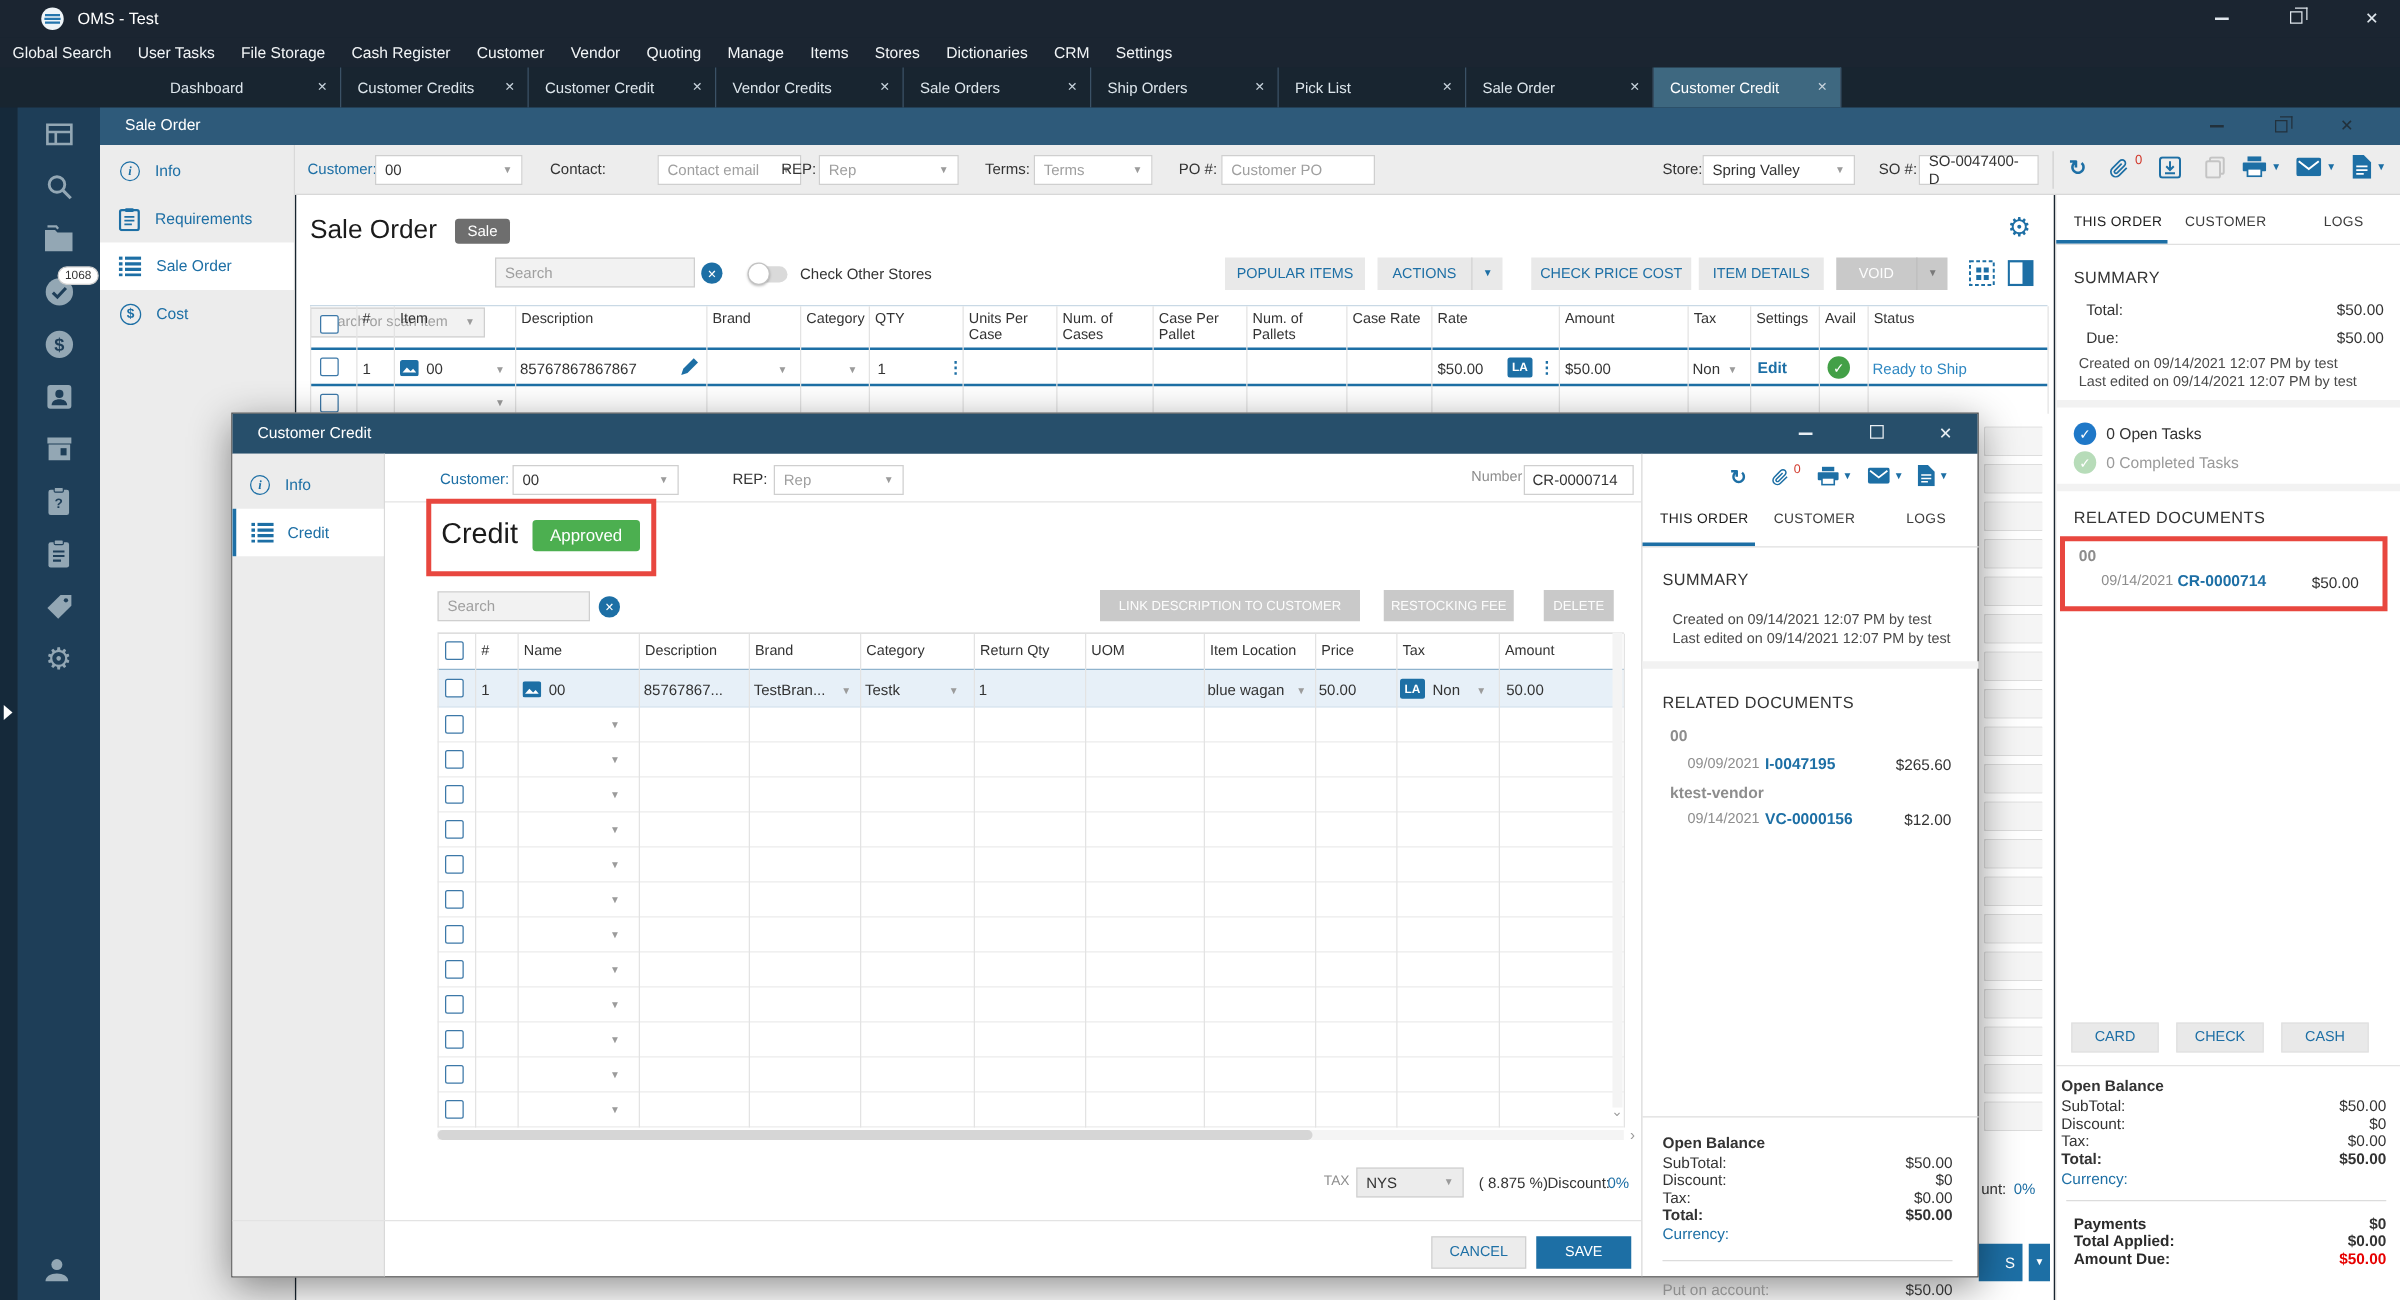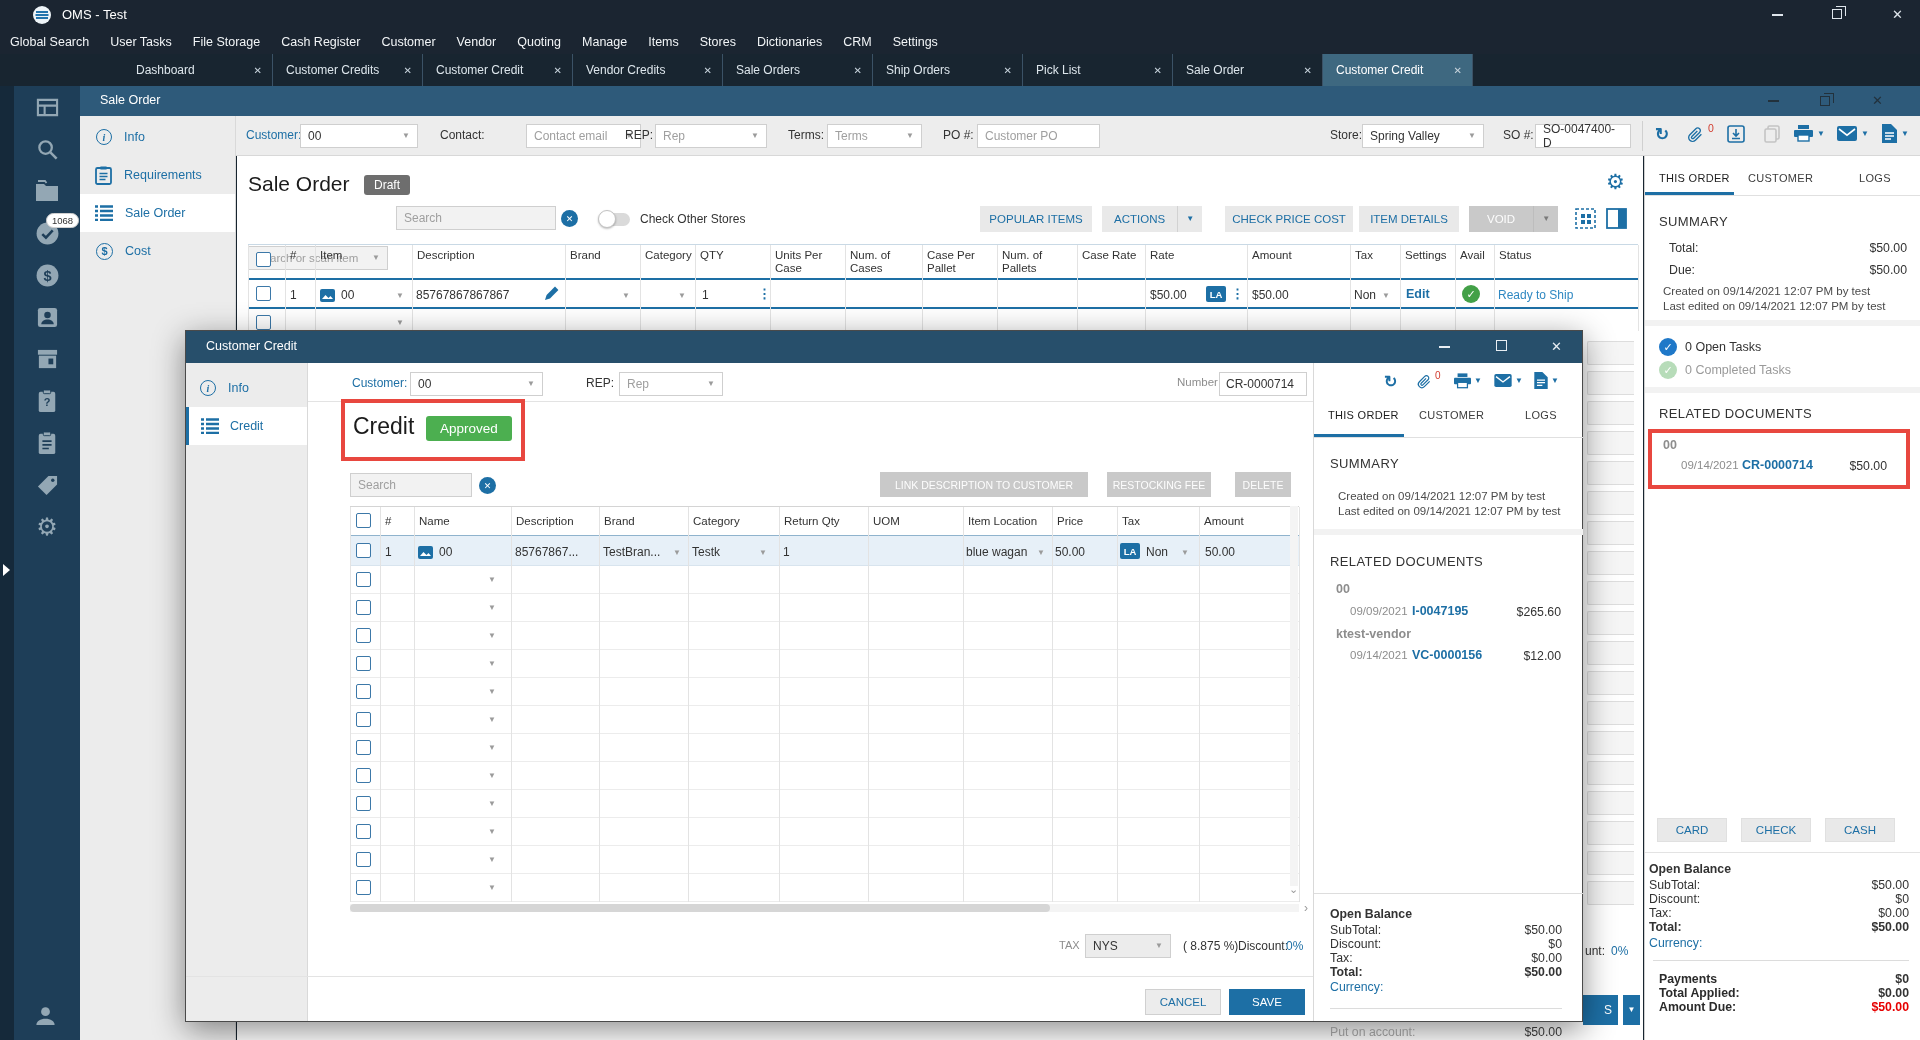--- a/index.html
+++ b/index.html
@@ -323,21 +323,21 @@
     </div>
     <div class="navitem" style="top:116px;">
       <span style="margin-left:16px;width:17px;height:17px;border-radius:50%;border:1.7px solid #1d6fa5;color: #1d6fa5;font-size:11px;font-weight:700;display:flex;align-items:center;justify-content:center;">$</span>
       <span class="nlab" style="margin-left:12px;">Cost</span>
     </div>
   </div>
 
   <div class="a" style="left:237px;top:156px;width:1406px;height:884px;background:#fff;"></div>
 
   <span class="a" style="left:248px;top:172px;font-size:21px;color:#1b1b1b;">Sale Order</span>
-  <span class="a badge-gray" style="left:364px;top:175px;">Draft</span>
+  <span class="a badge-gray" style="left:364px;top:175px;">Sale</span>
   <span class="a blue gearglyph" style="left:1606px;top:172px;font-size:21px;">⚙</span>
 
   <div class="a box" style="left:248px;top:206px;width:140px;background:#f2f2f2;margin-top:40px;">
       <span class="ph" style="font-size:11.5px;">Search or scan item</span>
       <span class="caret">▼</span>
     </div>
   <div class="a" style="left:396px;top:206px;width:160px;"><input class="field-input" style="background: rgb(242, 242, 242);" placeholder="Search"></div>
   <span class="a xcirc" style="left:561px;top:210px;">✕</span>
   <div class="a toggle" style="left:600px;top:213px;">
       <span class="knob"></span>

